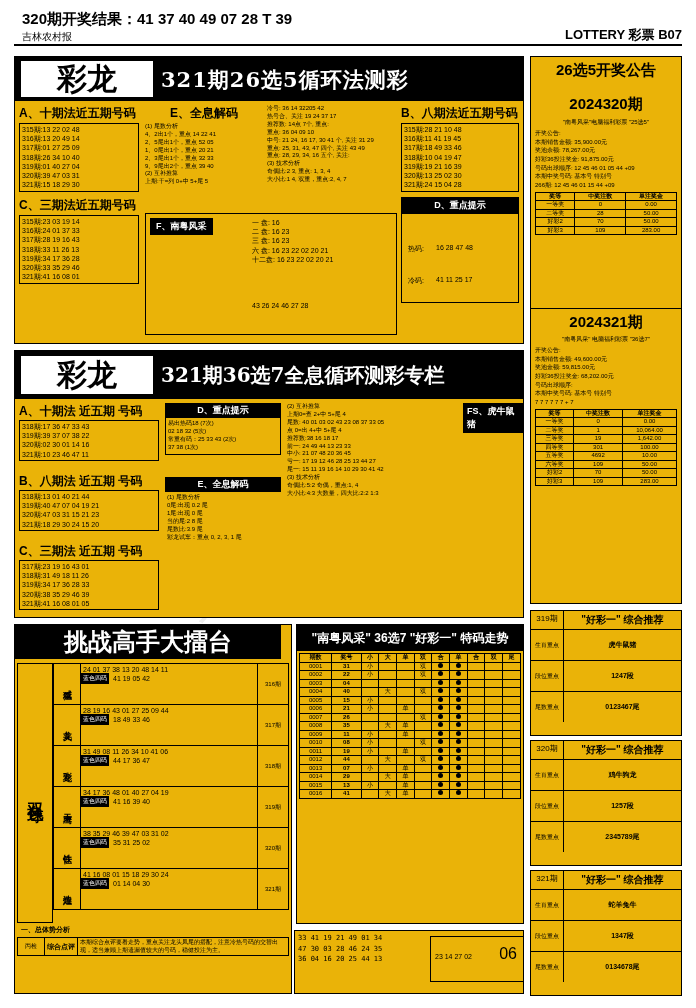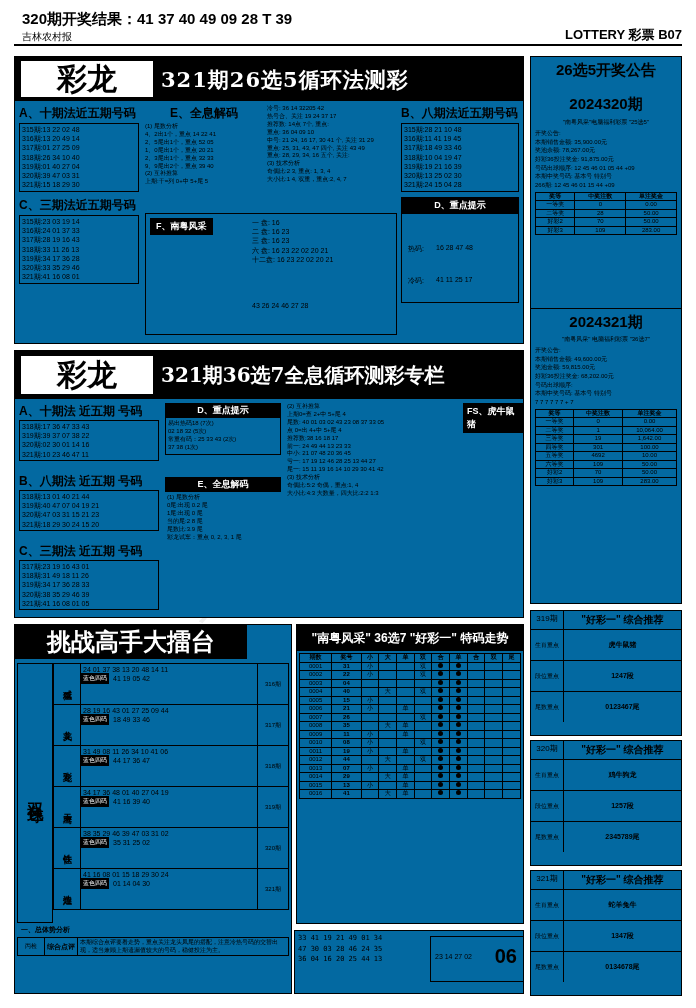--- a/index.html
+++ b/index.html
@@ -19,21 +19,21 @@
   .top-sub{position:absolute;left:22px;top:30px;font-size:10px;}
   .top-right{position:absolute;right:14px;top:26px;font-size:13px;font-weight:bold;}
   .topline{position:absolute;left:14px;top:44px;width:668px;height:2px;background:#000;}
 
   .brand{
     background:#fff;color:#000;font-weight:bold;
     display:flex;align-items:center;justify-content:center;
     font-family:"DejaVu Serif","Liberation Serif",serif;
   }
 
-  .box{position:absolute;border:1px solid #000;box-sizing:border-box;background:#0369a1;}
+  .box{position:absolute;border:1px solid #000;box-sizing:border-box;background:#eab308;}
   .tbl{border-collapse:collapse;width:100%;font-size:7px;}
   .tbl td,.tbl th{border:1px solid #000;padding:0 1px;text-align:center;line-height:1.25;}
   .lbl{font-size:12px;font-weight:bold;}
   .sm{font-size:7px;}
   .xs{font-size:6px;}
   .center{text-align:center;}
   .bold{font-weight:bold;}
 
   
   .wm{position:absolute;left:120px;top:470px;font-size:40px;color:#eee;
@@ -53,21 +53,21 @@
     font-weight:bold;font-size:9px;letter-spacing:1px;
   }
   .blackband{background:#000;color:#fff;text-align:center;font-weight:bold;}
 </style>
 </head>
 <body>
 
 <div class="page">
 
   <div class="topbar">
-    <div class="top-title">320期开奖结果：41 37 40 49 09 28 T 39</div>
+    <div class="top-title">320期开奖结果：41 37 40 49 07 28 T 39</div>
     <div class="top-sub">吉林农村报</div>
     <div class="top-right">LOTTERY 彩票  B07</div>
   </div>
   <div class="topline"></div>
 
   <div class="wm">大众彩票网</div>
   <div class="wm2">大众彩票网</div>
 
   <div class="box" style="left:14px;top:56px;width:510px;height:288px;">
 
@@ -238,21 +238,21 @@
         <div>(3) 技术分析</div>
         <div>奇偶比:5:2 奇偶，重点:1, 4</div>
         <div>大小比:4:3 大数量，四大比:2:2 1:3</div>
       </div>
     </div>
 
     <div style="position:absolute;left:448px;top:52px;background:#000;color:#fff;font-size:9px;font-weight:bold;padding:2px 4px;">FS、虎牛鼠猪</div>
   </div>
 
   <div class="box" style="left:14px;top:624px;width:278px;height:370px;">
-    <div style="position:absolute;left:0;top:0;width:232px;height:34px;background:#000;color:#fff;
+    <div style="position:absolute;left:0;top:0;width:266px;height:34px;background:#000;color:#fff;
                 display:flex;align-items:center;justify-content:center;font-size:24px;font-weight:bold;
                 font-family:'DejaVu Serif','Liberation Serif',serif;">挑战高手大擂台</div>
 
     <div style="position:absolute;left:2px;top:38px;width:34px;height:258px;border:1px solid #000;
                 display:flex;align-items:center;justify-content:center;">
       <span class="vtitle">双色球</span>
     </div>
 
     <div style="position:absolute;left:38px;top:38px;width:236px;">
 
@@ -366,21 +366,21 @@
 
   <div class="box" style="left:294px;top:930px;width:230px;height:64px;">
     <div class="sm mono" style="padding:2px 3px;line-height:1.5;">
       <div>33 41 19 21 49 01 34</div>
       <div>47 30 03 28 46 24 35</div>
       <div>36 04 16 20 25 44 13</div>
     </div>
   </div>
   <div class="box" style="left:430px;top:936px;width:94px;height:46px;border:1px solid #000;">
     <div class="sm" style="position:absolute;left:4px;top:16px;">23 14 27 02</div>
-    <div style="position:absolute;right:6px;top:8px;font-size:20px;font-weight:bold;">06</div>
+    <div style="position:absolute;right:6px;top:8px;font-size:16px;font-weight:normal;">06</div>
   </div>
 
   <div class="box" style="left:296px;top:624px;width:228px;height:300px;">
     <div style="position:absolute;left:0;top:0;width:226px;height:26px;background:#000;color:#fff;
                 display:flex;align-items:center;justify-content:center;font-size:12px;font-weight:bold;">"南粤风采" 36选7 "好彩一" 特码走势</div>
     <div style="position:absolute;left:2px;top:28px;width:222px;">
       <table class="tbl">
         <thead>
           <tr>
             <th class="xs">期数</th>

